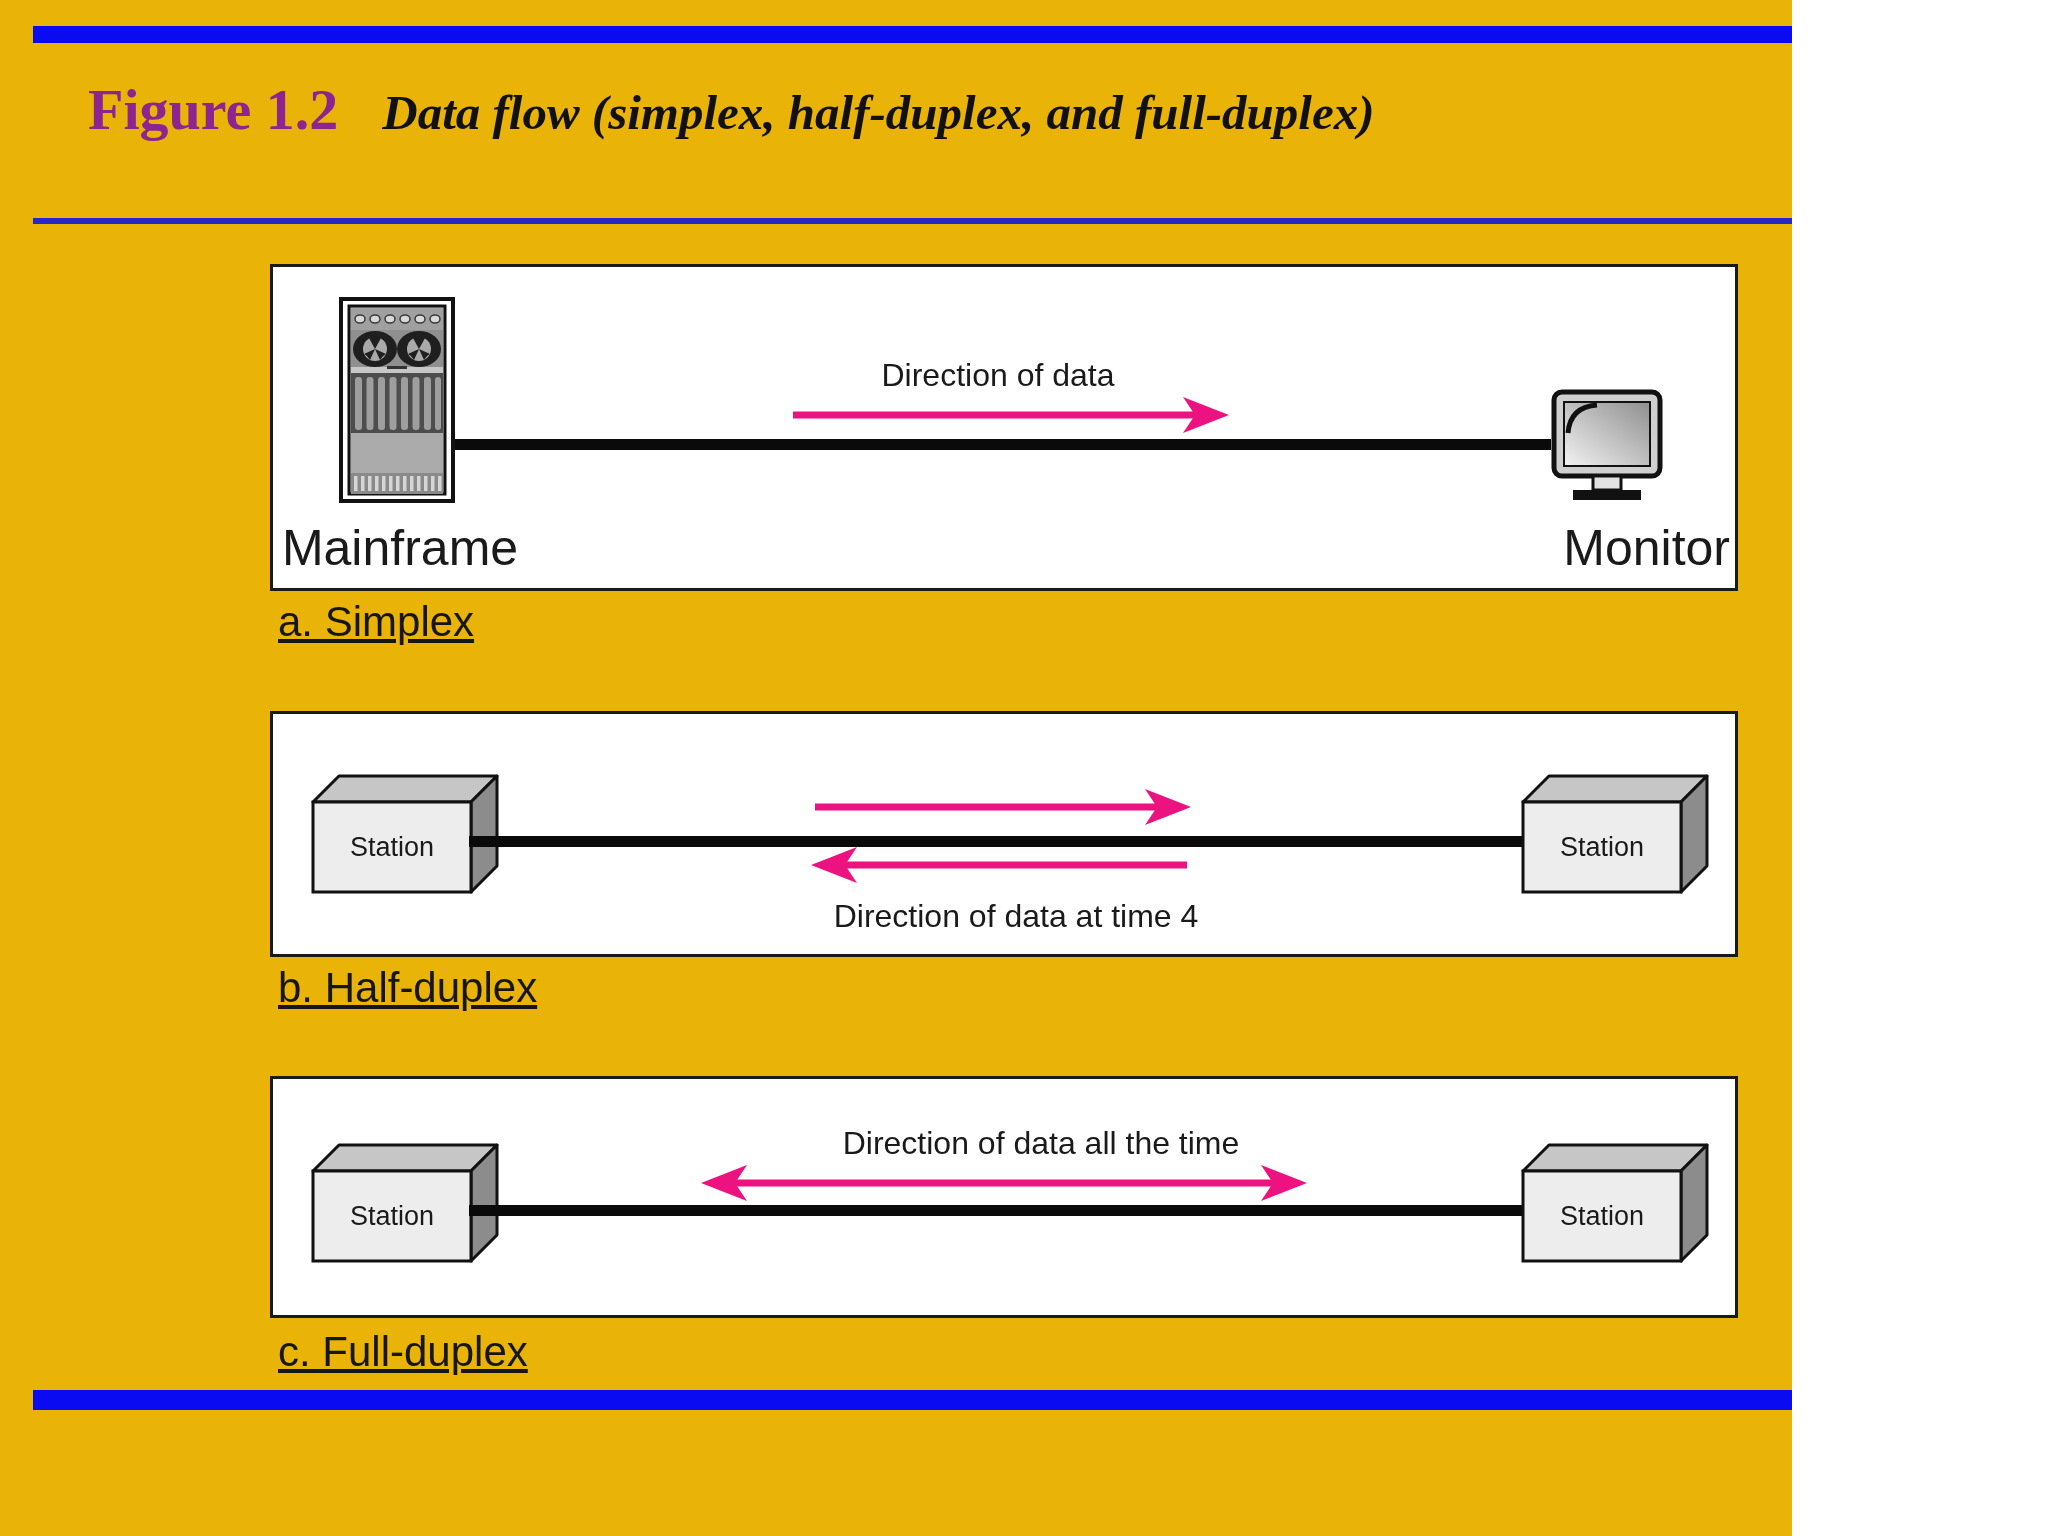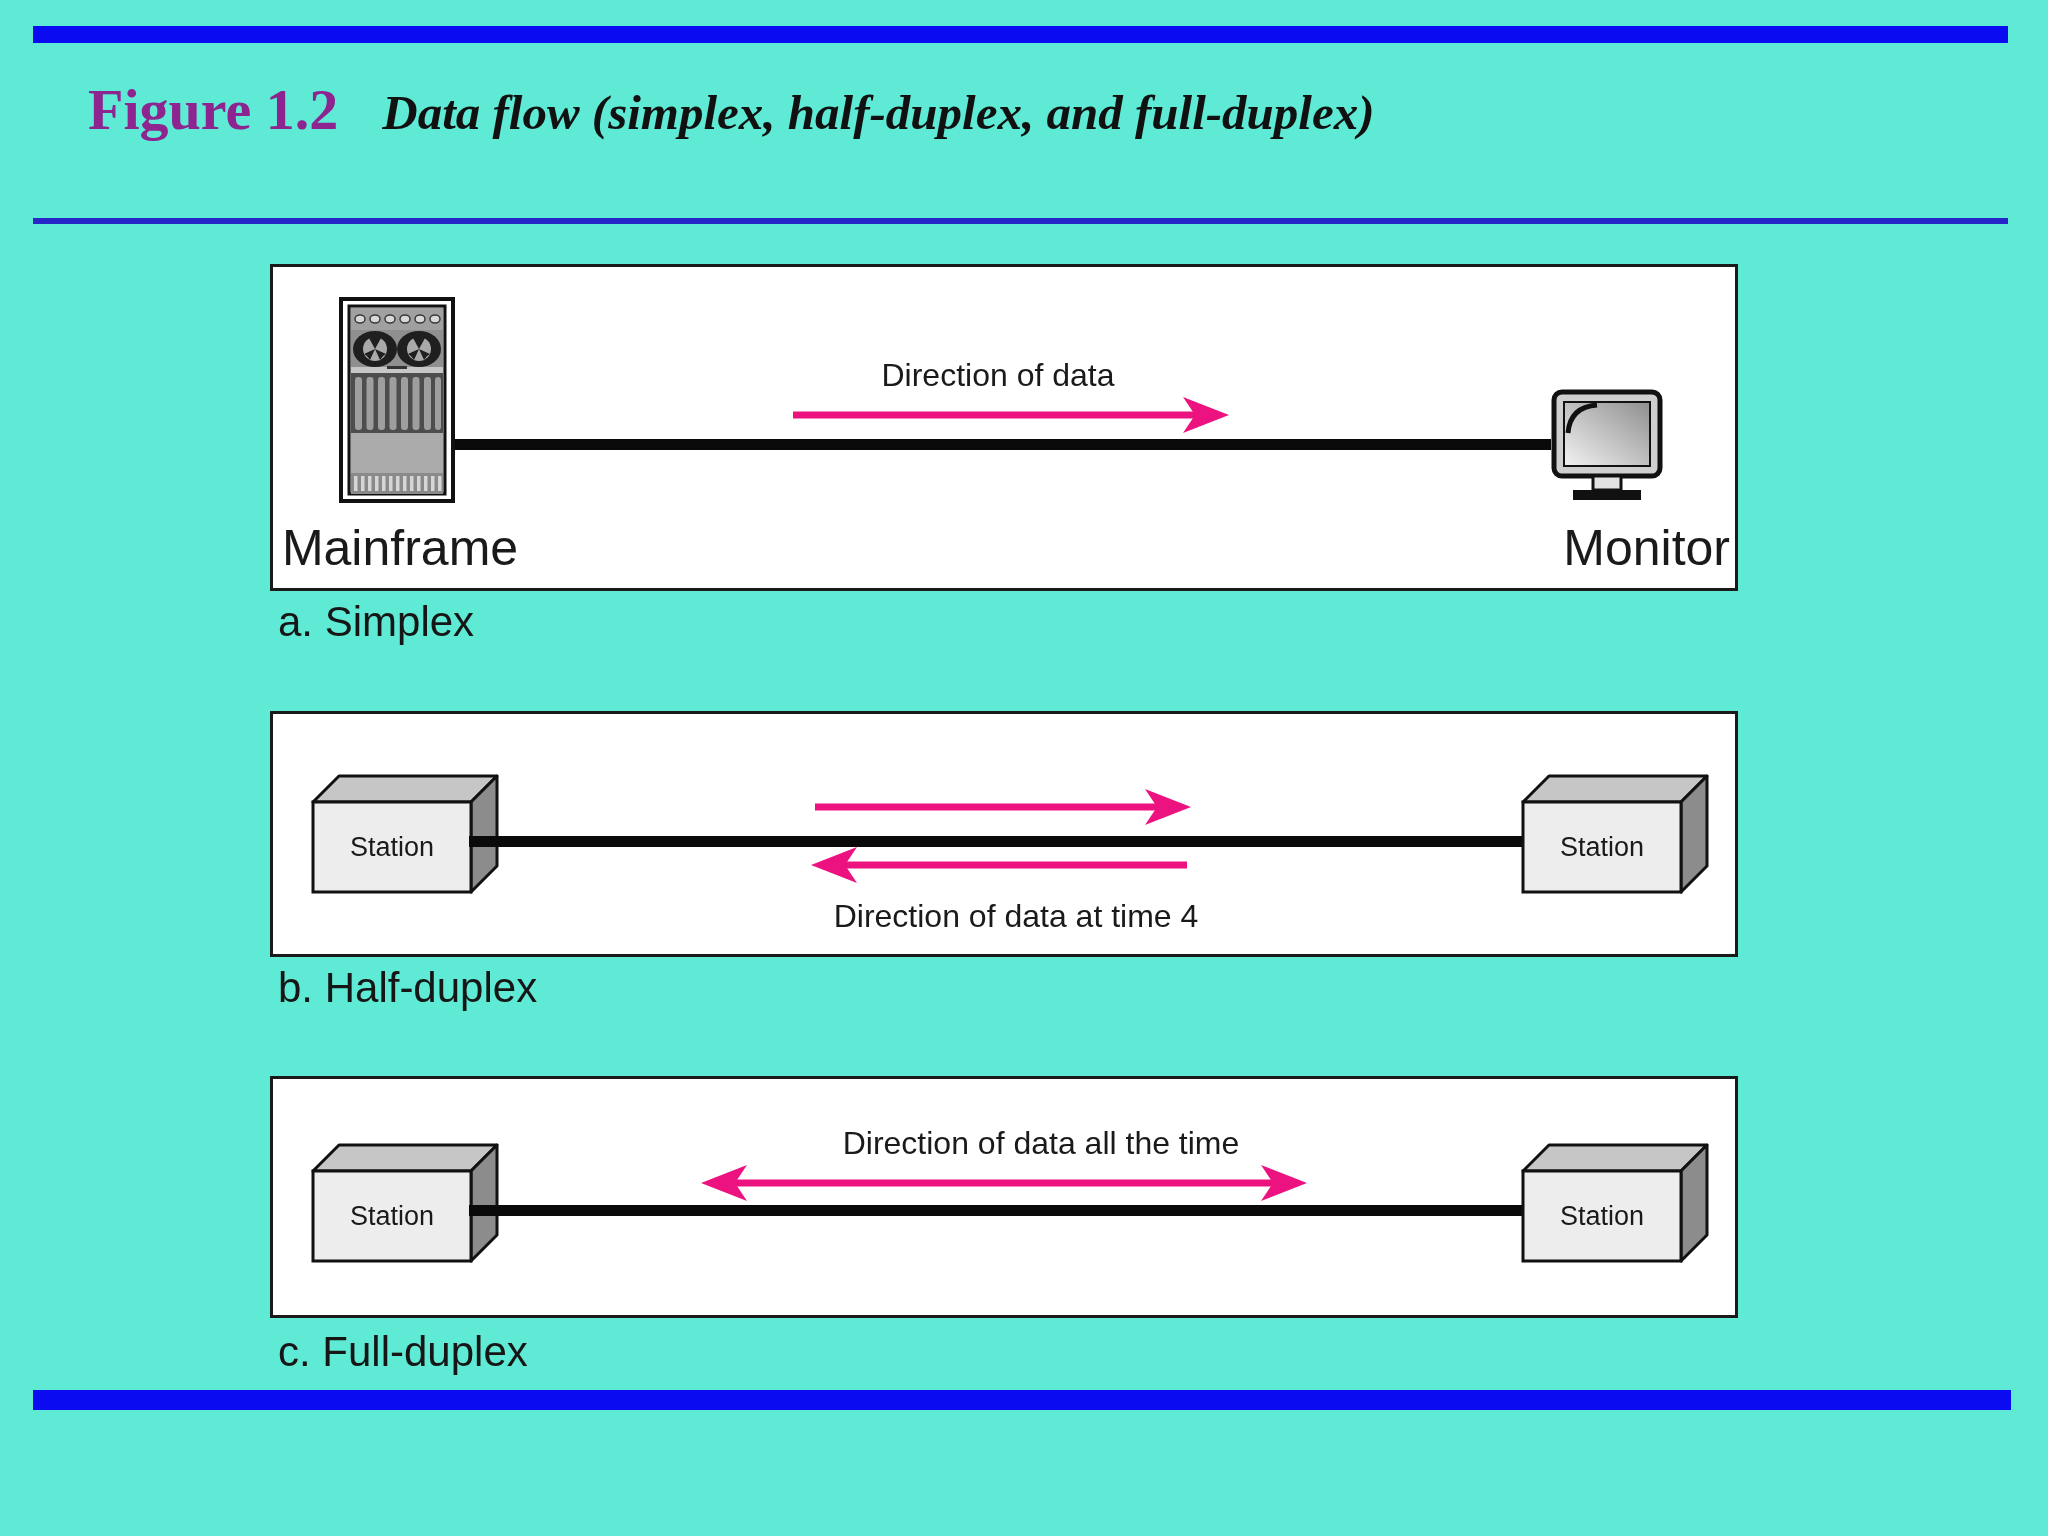--- a/index.html
+++ b/index.html
@@ -1,30 +1,30 @@
 <!DOCTYPE html>
 <html><head>
 <meta charset="utf-8">
 <style>
   html,body{margin:0;padding:0;background:#ffffff;}
-  .page{position:relative;width:2048px;height:1536px;background:#5eead4;overflow:hidden;
+  .page{position:relative;width:1792px;height:1536px;background:#eab308;overflow:hidden;
         font-family:"Liberation Sans",sans-serif;color:#1a1a1a;}
   .bar{position:absolute;left:33px;width:1975px;background:#0b0bf2;}
   .top-bar{top:26px;height:17px;}
   .bottom-bar{top:1390px;height:20px;width:1978px;}
   .rule{position:absolute;left:33px;top:218px;width:1975px;height:6px;background:#2626c9;}
   .title-row{position:absolute;left:88px;top:76px;display:flex;align-items:baseline;white-space:nowrap;}
   .fig-label{font-family:"Liberation Serif",serif;font-weight:bold;font-size:58px;color:#8d2490;}
   .fig-title{font-family:"Liberation Serif",serif;font-weight:bold;font-style:italic;font-size:49px;
              color:#111;margin-left:44px;letter-spacing:0px;}
   .panel{position:absolute;left:270px;width:1468px;border:3px solid #1a1a1a;background:#fff;box-sizing:border-box;}
   .panel-a{top:264px;height:327px;}
   .panel-b{top:711px;height:246px;}
   .panel-c{top:1076px;height:242px;}
-  .caption{position:absolute;left:278px;font-size:42px;color:#161616;}
+  .caption{position:absolute;left:278px;font-size:42px;color:#161616;text-decoration:underline;}
   .caption-a{top:598px;}
   .caption-b{top:964px;}
   .caption-c{top:1328px;}
   .abs{position:absolute;}
   .link-line{position:absolute;height:11px;background:#0a0a0a;}
   .arrow-label{position:absolute;font-size:32px;text-align:center;color:#1a1a1a;white-space:nowrap;}
   .node-label{position:absolute;font-size:50px;text-align:center;color:#1a1a1a;white-space:nowrap;}
   .face-label{position:absolute;display:flex;align-items:center;justify-content:center;
               font-size:27px;color:#1a1a1a;}
 </style>

